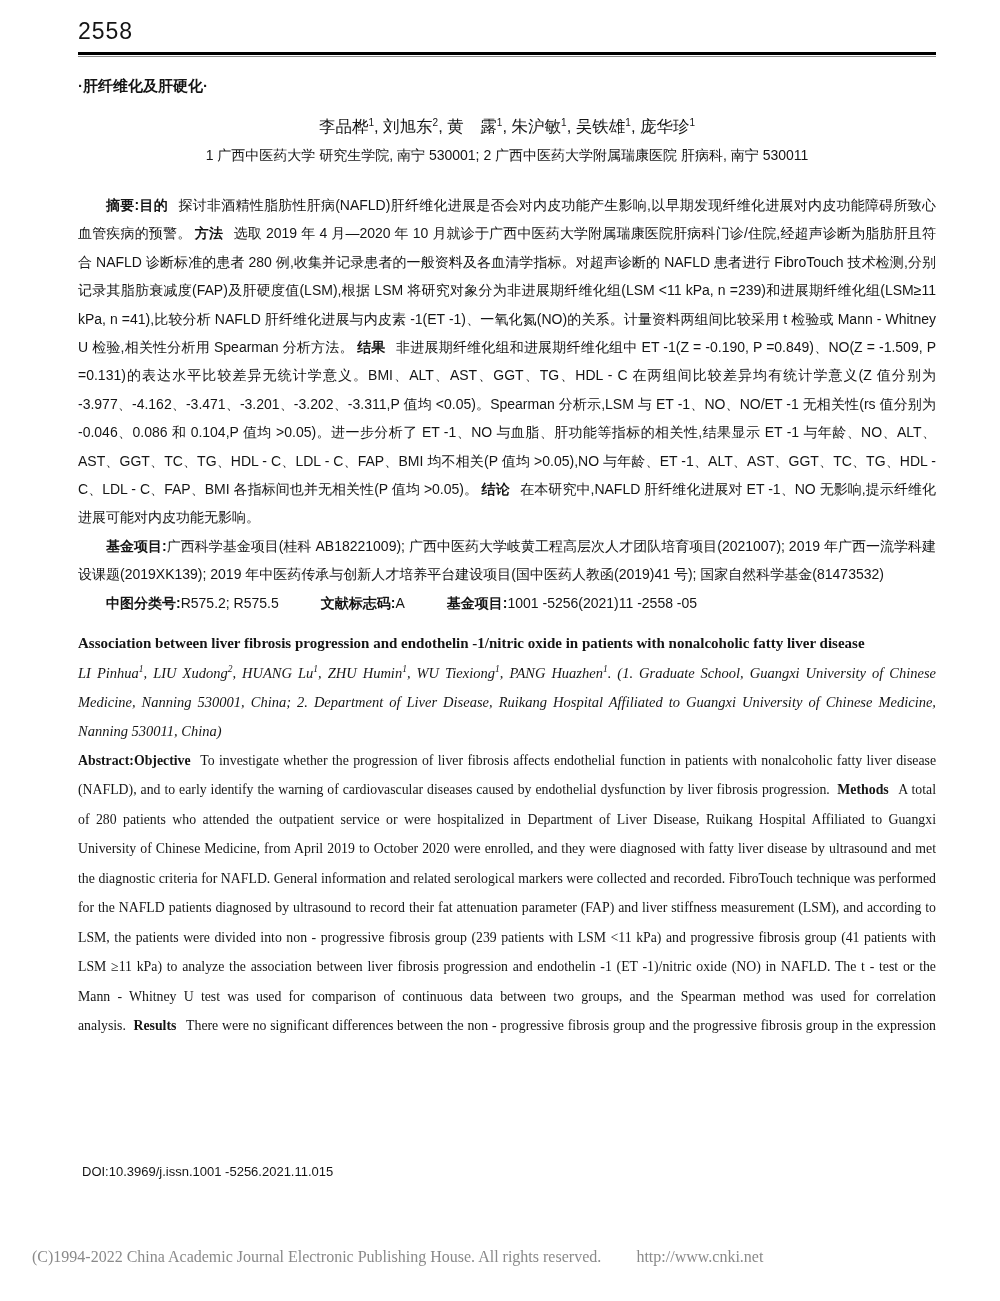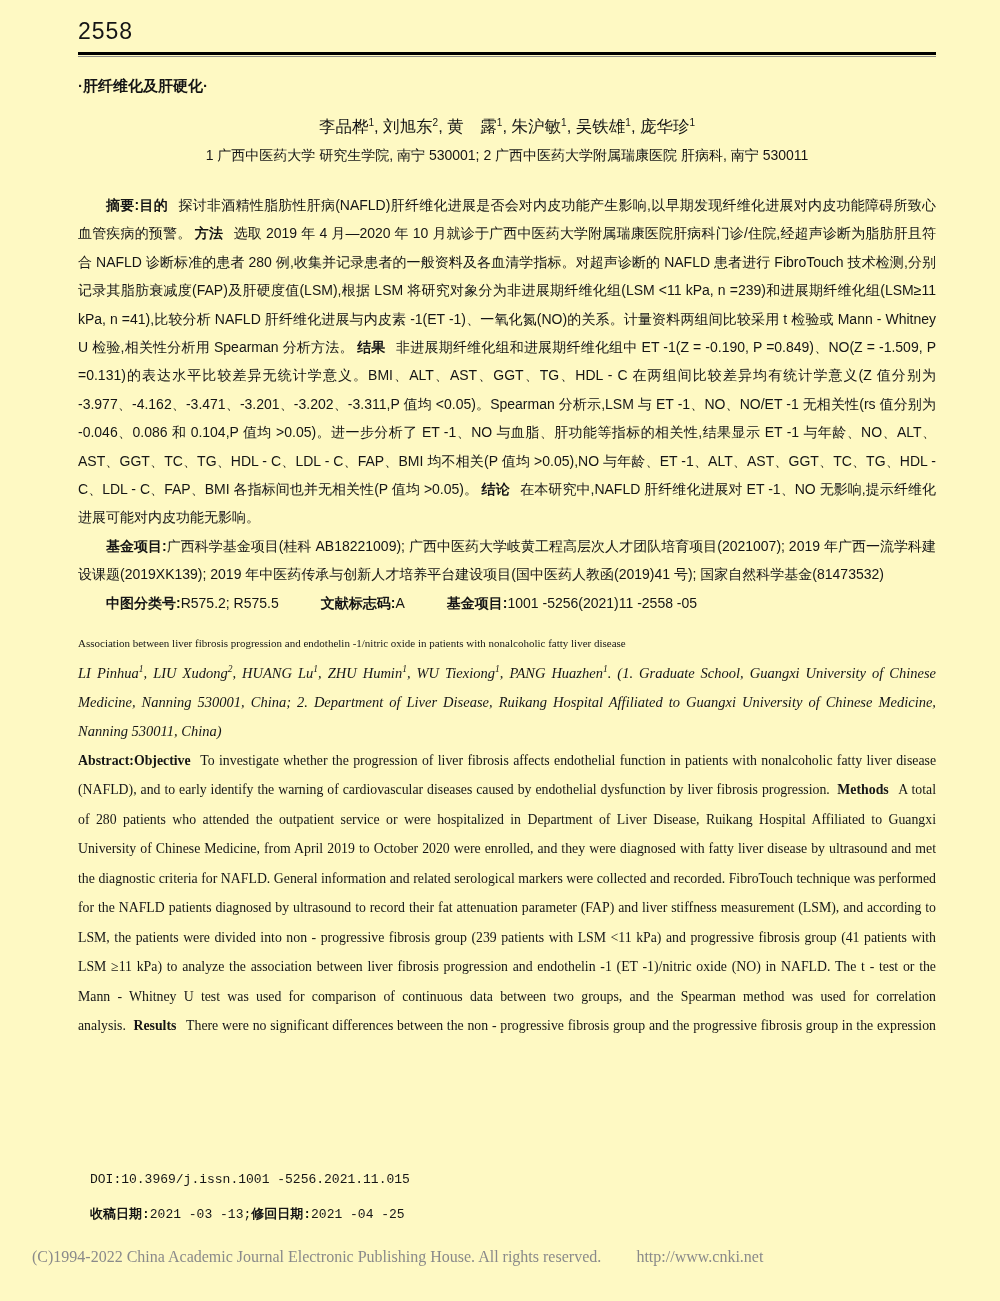--- a/index.html
+++ b/index.html
@@ -1,17 +1,17 @@
 <!DOCTYPE html>
 <html><head>
 <meta charset="utf-8">
 <style>
   html,body{margin:0;padding:0;background:#e8e8e6;}
   .page{
-    width:1000px;height:1301px;background:#fef9c3;position:relative;
+    width:1000px;height:1301px;background:#ffffff;position:relative;
     box-sizing:border-box;padding:18px 64px 0 78px;
     font-family:"Liberation Sans",sans-serif;color:#151515;
     margin:0 auto;overflow:hidden;
   }
   
   .header{display:flex;align-items:flex-end;}
   .page-num{font-size:23px;letter-spacing:1px;font-weight:500;}
   .journal-line{flex:1;text-align:center;font-size:13.5px;padding-bottom:3px;}
   .journal-line .en{margin-left:1.2em;}
   .rule{margin-top:7px;}
@@ -25,29 +25,29 @@
   .affil{text-align:center;font-size:14px;margin-top:9px;}
   
   .cnblock{margin-top:26px;font-size:14px;line-height:28.4px;text-align:justify;}
   .cnblock p{margin:0;text-indent:2em;}
   .lbl{margin-right:0.75em;}
   .lbl-mid{margin-left:0.25em;margin-right:0.75em;}
   .gap{margin-left:3em;}
   
   .enblock{margin-top:14px;font-family:"Liberation Serif",serif;}
   .enblock p{margin:0;text-indent:0;}
-  .en-title{font-weight:normal;font-size:11px;line-height:24px;text-align:justify;}
+  .en-title{font-weight:bold;font-size:15px;line-height:24px;text-align:justify;}
   .en-authors{font-style:italic;font-size:14.5px;line-height:29px;margin-top:4px;text-align:justify;}
   .en-authors sup{font-size:9.5px;}
   .en-abstract{font-size:13.8px;line-height:29.5px;margin-top:3px;text-align:justify;max-height:300px;overflow:hidden;}
   .enlbl{margin-right:0.7em;}
   .enlbl-mid{margin-left:0.55em;margin-right:0.7em;}
   
   .footnote{position:absolute;left:78px;top:1157px;font-size:13px;line-height:22.5px;width:560px;}
-  .footnote p{margin:12px;font-family:Liberation Mono, monospace;}
+  .footnote p{margin:4px;}
   
   .footer{position:absolute;left:32px;top:1248px;width:940px;
     font-family:"Liberation Serif",serif;color:#8a8a8a;font-size:16px;}
   .footer .url{margin-left:2.2em;}
 </style>
 </head>
 <body>
 
 <div class="page">
 
@@ -91,22 +91,19 @@
     <p class="en-authors">
       <span><span>LI Pinhua</span><sup>1</sup><span>, </span></span><span><span>LIU Xudong</span><sup>2</sup><span>, </span></span><span><span>HUANG Lu</span><sup>1</sup><span>, </span></span><span><span>ZHU Humin</span><sup>1</sup><span>, </span></span><span><span>WU Tiexiong</span><sup>1</sup><span>, </span></span><span><span>PANG Huazhen</span><sup>1</sup></span><span>. (1. Graduate School, Guangxi University of Chinese Medicine, Nanning 530001, China; 2. Department of Liver Disease, Ruikang Hospital Affiliated to Guangxi University of Chinese Medicine, Nanning 530011, China)</span>
     </p>
     <p class="en-abstract">
       <b>Abstract:</b><b class="enlbl">Objective</b><span>To investigate whether the progression of liver fibrosis affects endothelial function in patients with nonalcoholic fatty liver disease (NAFLD), and to early identify the warning of cardiovascular diseases caused by endothelial dysfunction by liver fibrosis progression.</span><b class="enlbl-mid">Methods</b><span>A total of 280 patients who attended the outpatient service or were hospitalized in Department of Liver Disease, Ruikang Hospital Affiliated to Guangxi University of Chinese Medicine, from April 2019 to October 2020 were enrolled, and they were diagnosed with fatty liver disease by ultrasound and met the diagnostic criteria for NAFLD. General information and related serological markers were collected and recorded. FibroTouch technique was performed for the NAFLD patients diagnosed by ultrasound to record their fat attenuation parameter (FAP) and liver stiffness measurement (LSM), and according to LSM, the patients were divided into non - progressive fibrosis group (239 patients with LSM &lt;11 kPa) and progressive fibrosis group (41 patients with LSM ≥11 kPa) to analyze the association between liver fibrosis progression and endothelin -1 (ET -1)/nitric oxide (NO) in NAFLD. The t - test or the Mann - Whitney U test was used for comparison of continuous data between two groups, and the Spearman method was used for correlation analysis.</span><b class="enlbl-mid">Results</b><span>There were no significant differences between the non - progressive fibrosis group and the progressive fibrosis group in the expression levels of ET -1 (Z = -0.190, P =0.849) and NO (Z = -1.509, P =0.131), and there were significant differences between the two groups in body mass index (BMI), alanine aminotransferase (ALT), aspartate aminotransferase (AST), gamma - glutamyl transpeptidase (GGT), triglyceride (TG), and</span>
     </p>
   </div>
 
   <div class="footnote">
     <p>DOI:10.3969/j.issn.1001 -5256.2021.11.015</p>
-    <p>
-      <b>收稿日期:</b><span>2021 -03 -13;</span><b>修回日期:</b><span>2021 -04 -25</span>
-    </p>
   </div>
 
   <div class="footer">
     <span>(C)1994-2022 China Academic Journal Electronic Publishing House. All rights reserved.</span><span class="url">http://www.cnki.net</span>
   </div>
 
 </div>
 
 </body></html>

